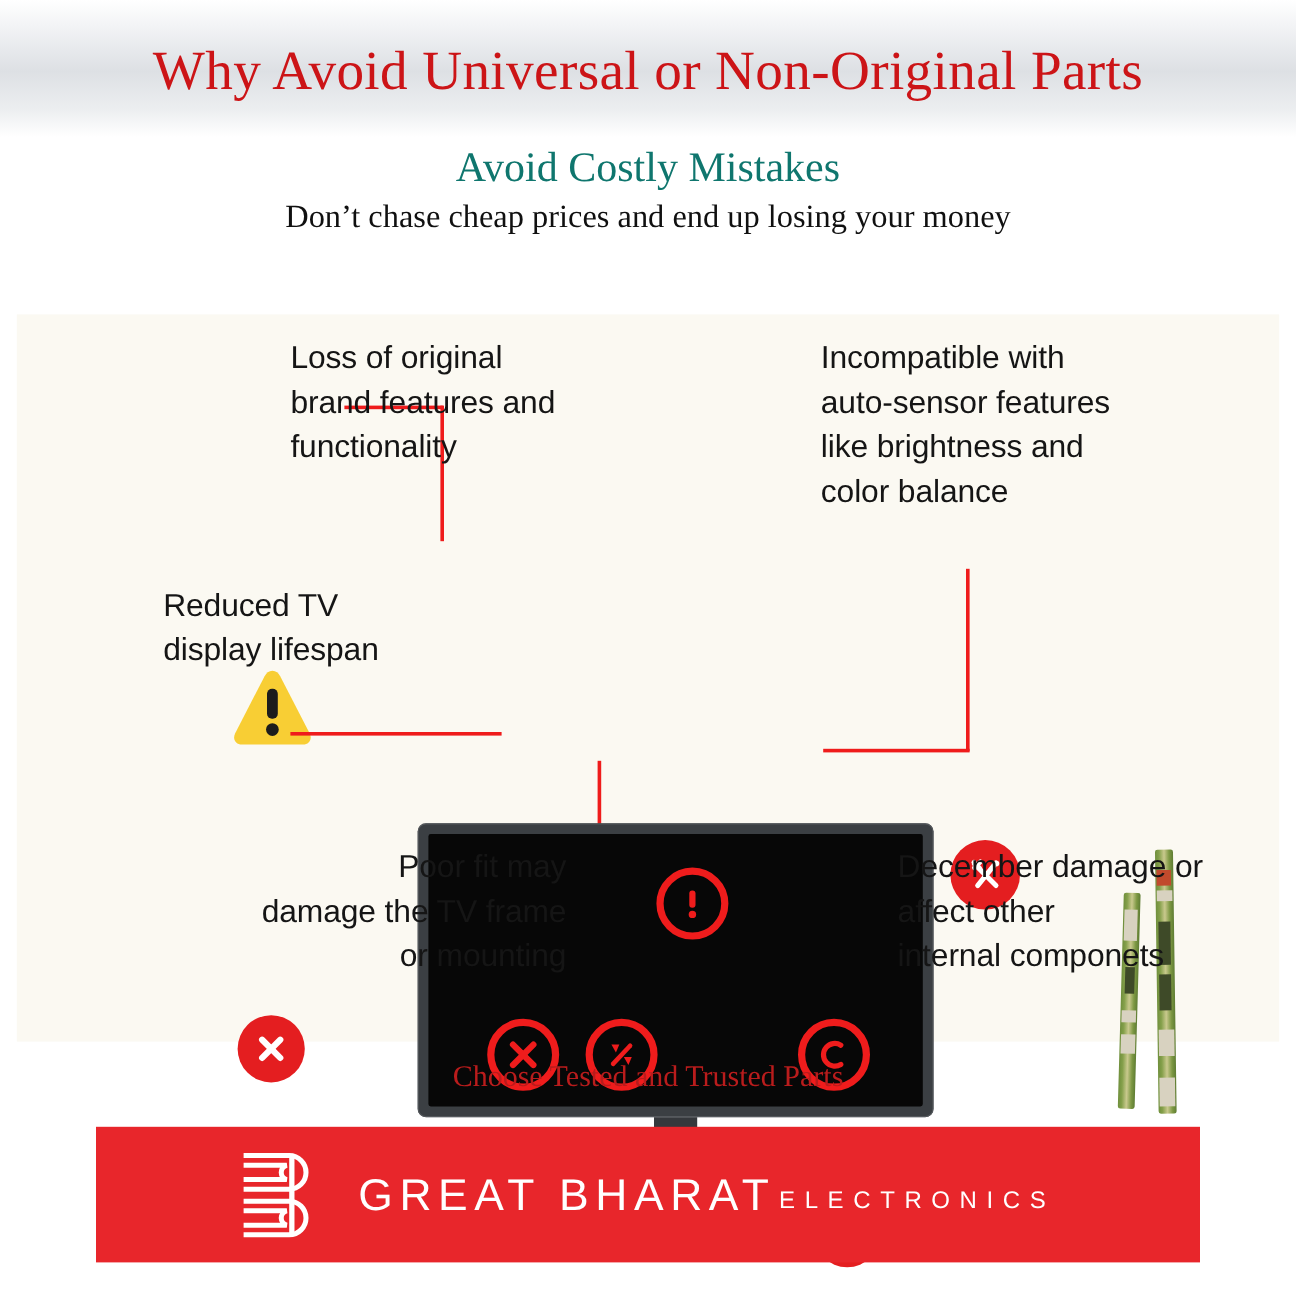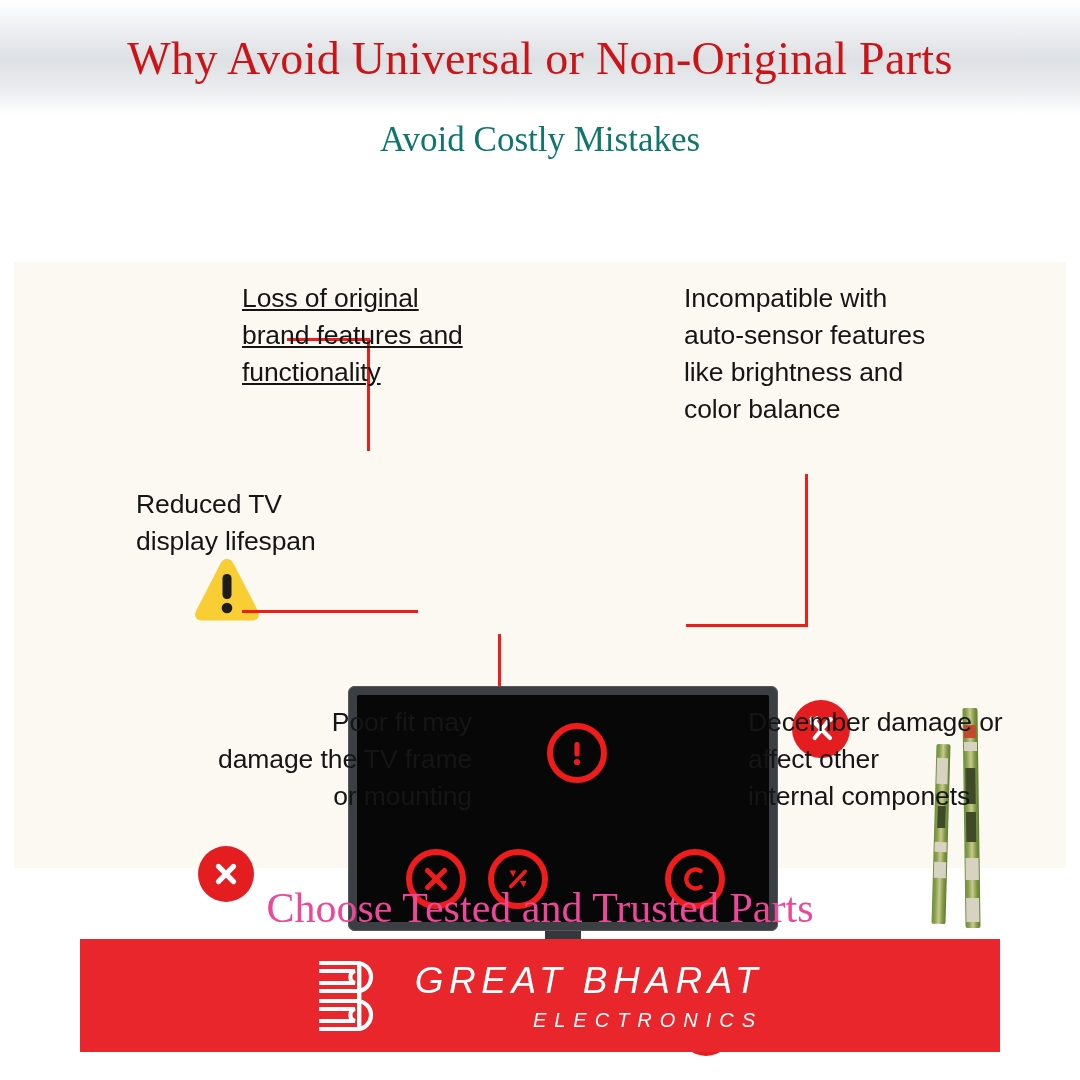--- a/index.html
+++ b/index.html
@@ -68,21 +68,21 @@
   .callout {
     position: absolute;
     font-family: "Liberation Sans", sans-serif;
     font-size: 26.5px;
     line-height: 1.40;
     color: #151515;
     white-space: pre-line;
     letter-spacing: -0.1px;
   }
 
-  #callout-brand-features  { left: 228px; top: 18px;  width: 300px; text-decoration: underline; }
+  #callout-brand-features  { left: 228px; top: 18px;  width: 300px; }
   #callout-auto-sensor     { left: 670px; top: 18px;  width: 310px; }
   #callout-lifespan        { left: 122px; top: 224px; width: 260px; }
   #callout-poor-fit        { left: 138px; top: 442px; width: 320px; text-align: right; }
   #callout-internal-damage { left: 734px; top: 442px; width: 280px; }
 
   
   #warn-triangle {
     position: absolute;
     left: 178px; top: 292px;
     width: 70px; height: 70px;
@@ -148,35 +148,35 @@
   .pcb-chip-red { position: absolute; background: #c14a2c; }
   .pcb-chip-dark { position: absolute; background: #3e4a28; }
 
   
   #footer-title {
     position: absolute;
     left: 0; top: 884px;
     width: 1080px;
     text-align: center;
     font-family: "Liberation Serif", serif;
-    font-size: 42px;
-    color: #ec4899;
+    font-size: 25px;
+    color: #b91c1c;
   }
   #brand-bar {
     position: absolute;
     left: 80px; top: 939px;
     width: 920px; height: 113px;
     background: #e8262b;
     display: flex;
     align-items: center;
     justify-content: center;
     gap: 28px;
   }
   #brand-logo { width: 70px; height: 78px; flex: none; }
-  #brand-text { display: flex; flex-direction: column; align-items: flex-end; font-style: italic; }
+  #brand-text { display: flex; flex-direction: row; align-items: center; }
   #brand-name {
     color: #ffffff;
     font-size: 37px;
     letter-spacing: 5.5px;
     line-height: 1;
     font-weight: 400;
   }
   #brand-sub {
     color: #ffffff;
     font-size: 20px;
@@ -189,20 +189,21 @@
 </style>
 </head>
 <body>
 
 <div id="header-band">
   <div id="header-title">Why Avoid Universal or Non-Original Parts</div>
 </div>
 
 <div id="subhead">
   <div id="subhead-title">Avoid Costly Mistakes</div>
+  <div id="subhead-sub">Don’t chase cheap prices and end up losing your money</div>
 </div>
 
 <div id="panel">
 
   <svg id="warn-triangle" viewBox="0 0 70 70">
     <path d="M35 5 C38 5 40 7 41.5 9.5 L66 57 C68.5 62 65.5 66.5 60.5 66.5 L9.5 66.5 C4.5 66.5 1.5 62 4 57 L28.5 9.5 C30 7 32 5 35 5 Z" fill="#f8ce34"></path>
     <rect x="30.5" y="20" width="9" height="25" rx="4.2" fill="#1c1c1c"></rect>
     <circle cx="35" cy="54" r="5.3" fill="#1c1c1c"></circle>
   </svg>
 

